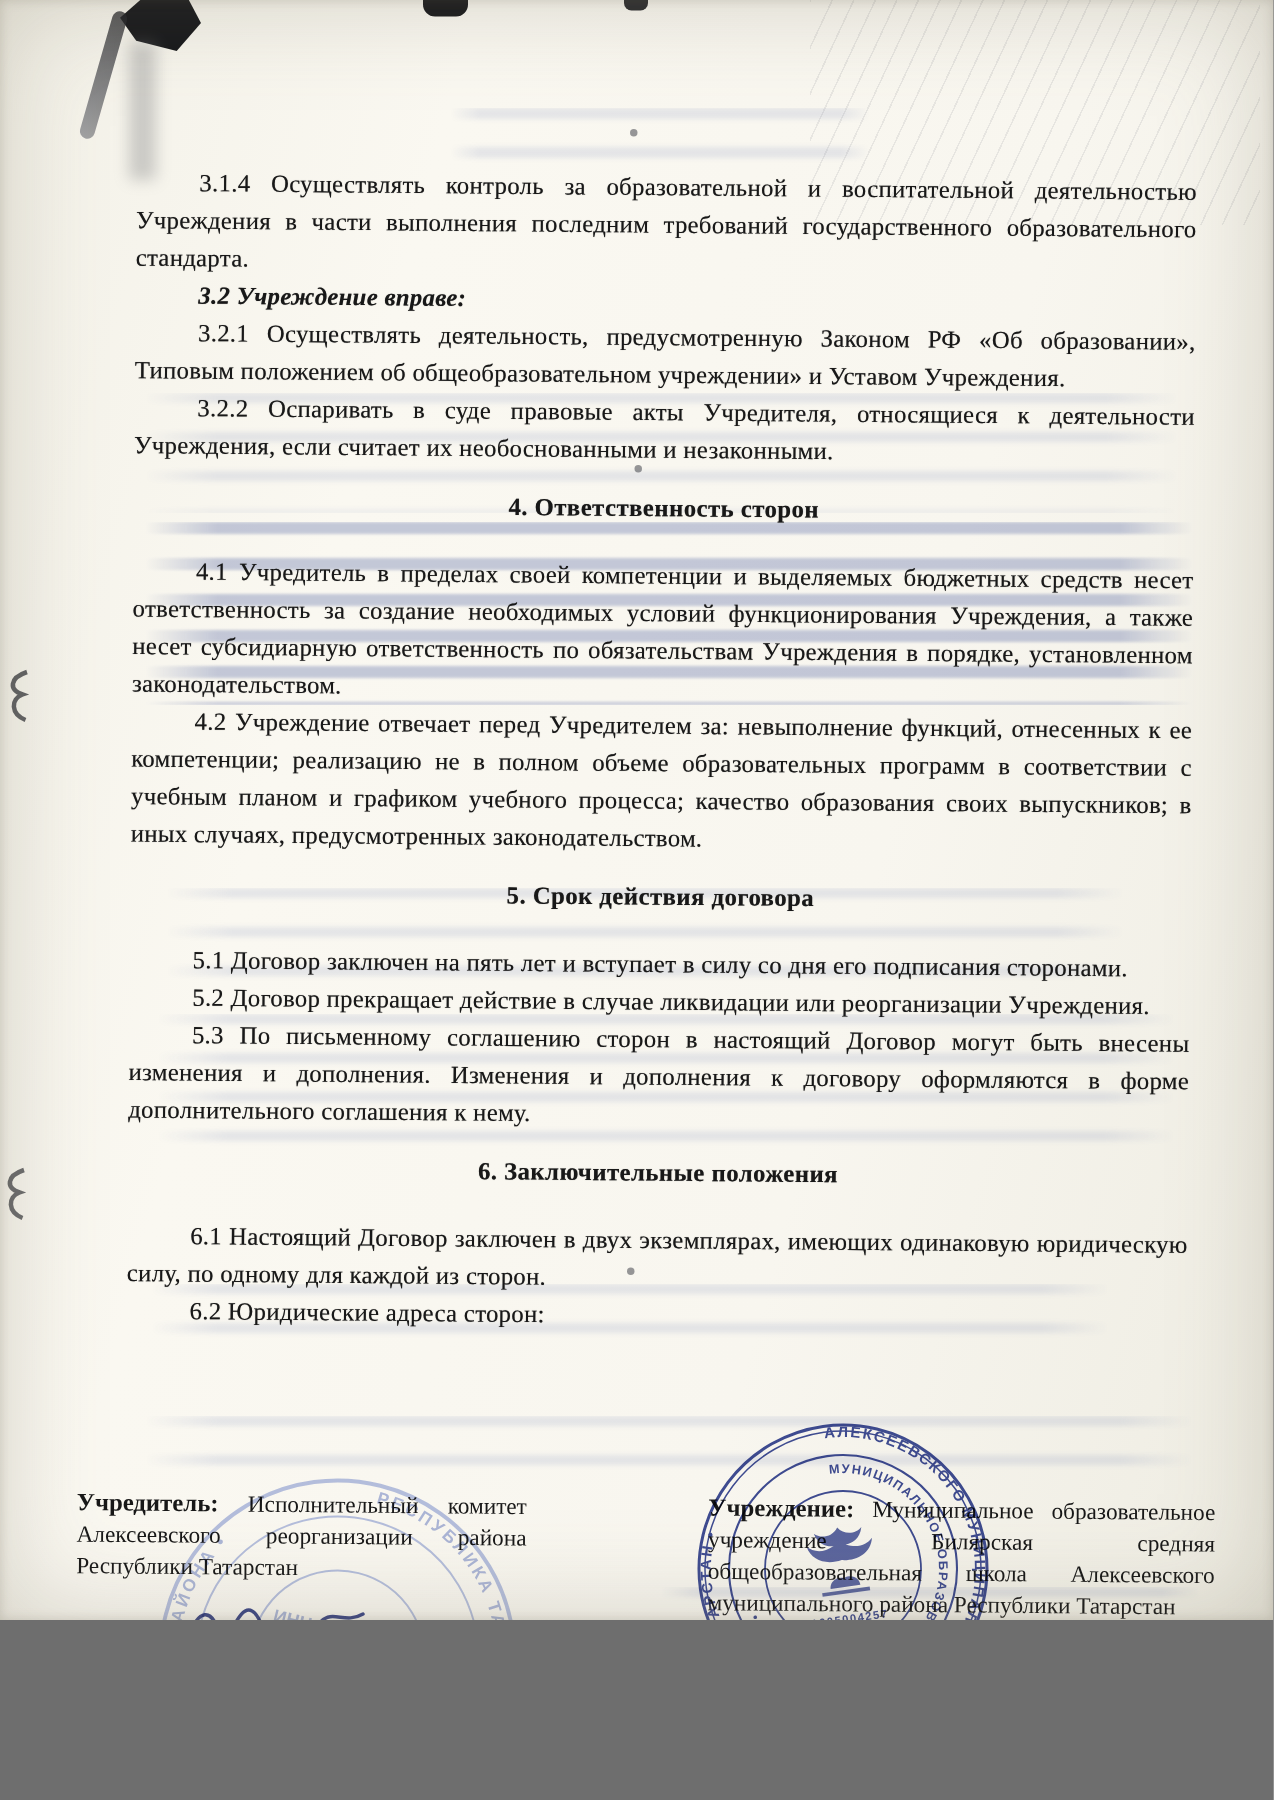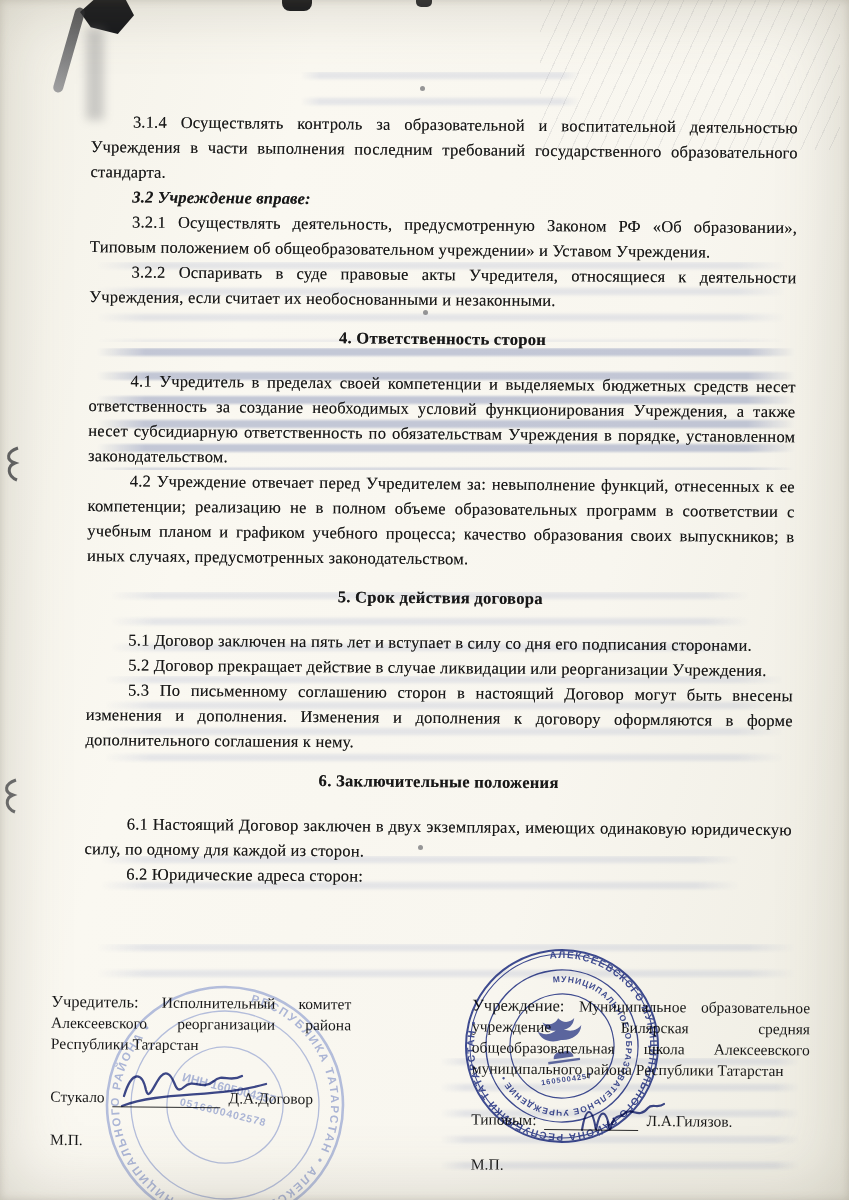--- a/index.html
+++ b/index.html
@@ -1,37 +1,37 @@
 <!DOCTYPE html>
 <html><head>
 <meta charset="utf-8">
 <style>
   html,body{margin:0;padding:0;background:#6e6e6e;}
   .page{
-    position:relative;width:849px;height:1200px;overflow:hidden;
+    position:relative;width:849px;height:1080px;overflow:hidden;
     background:linear-gradient(105deg,#f3f1e8 0%,#faf8f1 28%,#f8f6ef 65%,#eeece2 100%);
     font-family:"Liberation Serif",serif;color:#181818;
   }
   
   .doc{
     position:absolute;left:0;top:0;width:100%;box-sizing:border-box;
     padding:112px 50px 0 92px;
     transform:rotate(0.5deg);transform-origin:50% 0;
   }
   .para{margin:0;text-indent:42px;text-align:justify;font-size:16.5px;line-height:25px;letter-spacing:.2px;text-shadow:0 0 .5px rgba(0,0,0,.55);}
   .bi{font-weight:bold;font-style:italic;}
   .heading{margin:14px 0 20px;text-align:center;font-weight:bold;font-size:16.5px;line-height:25px;letter-spacing:.3px;text-shadow:0 0 .5px rgba(0,0,0,.55);}
   
   .footer{
     position:absolute;left:0;top:994px;width:100%;box-sizing:border-box;
     padding:0 30px 0 60px;display:flex;justify-content:space-between;
     font-size:15.5px;line-height:21px;
   }
   .col p{margin:0;text-align:justify;}
-  .lbl{font-weight:normal;font-size:16.5px;}
+  .lbl{font-weight:bold;font-size:16.5px;}
   .sig-row{display:flex;align-items:flex-end;gap:8px;white-space:nowrap;}
   .sig-line{display:inline-block;border-bottom:1.3px solid #2b2b2b;height:14px;}
   .mp{margin:0;}
   
   .stamp{position:absolute;mix-blend-mode:multiply;}
   .stamp text{font-family:"Liberation Sans",sans-serif;font-weight:bold;}
   .sig{position:absolute;mix-blend-mode:multiply;}
   
   .art{position:absolute;}
   .blob{background:#17181b;}

